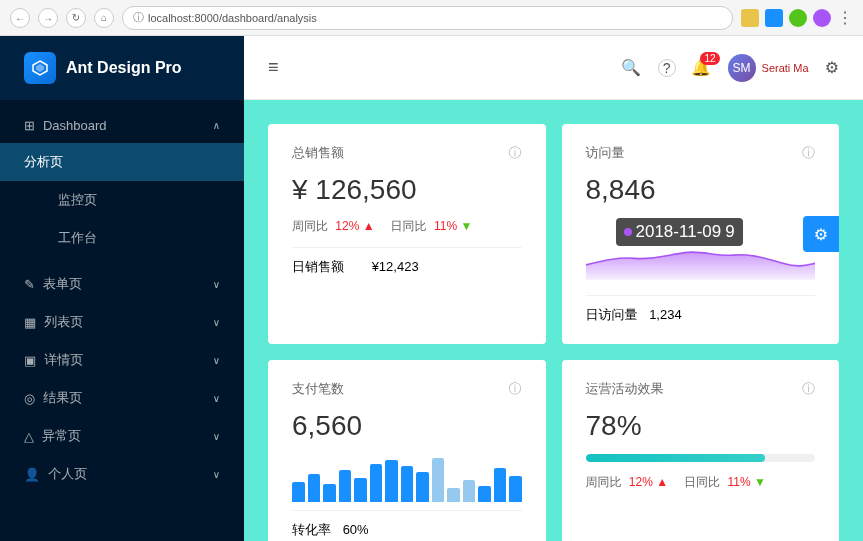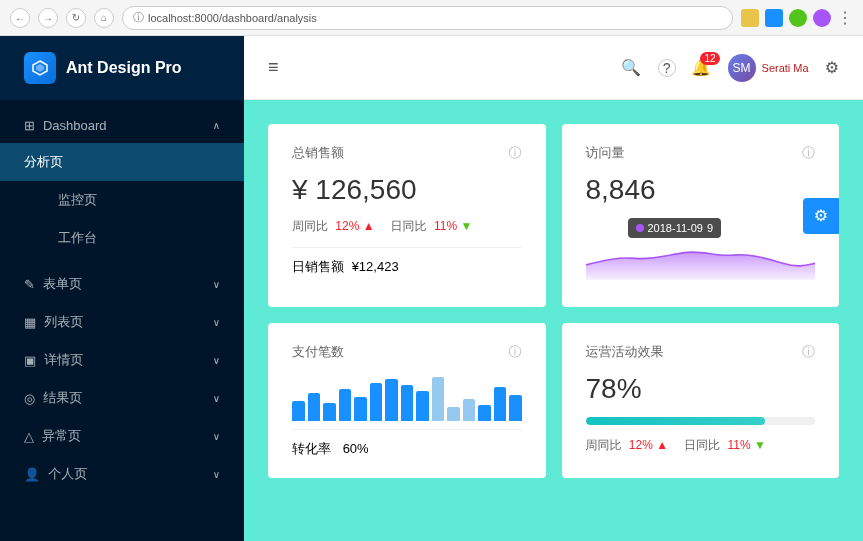--- a/index.html
+++ b/index.html
@@ -177,24 +177,23 @@
     .visit-chart-container {
       position: relative;
     }
     .chart-tooltip {
       position: absolute;
       top: 0; left: 30px;
       background: rgba(0,0,0,0.7);
       color: #fff;
       border-radius: 4px;
       padding: 4px 8px;
-      font-size: 11px;
+      font-size: 17px;
       display: flex; align-items: center; gap: 4px;
       white-space: nowrap;
-      margin-left: 12px;
     }
     .tooltip-dot { width: 8px; height: 8px; border-radius: 50%; background: #a855f7; }
 
     
     .bar-chart-mini {
       display: flex;
       align-items: flex-end;
       gap: 3px;
       height: 48px;
     }
@@ -375,21 +374,21 @@
               <span style="color:#f5222d;"> ▲</span>
             </span>
             <span>
               <span>日同比</span>
               <span style="color:#f5222d;margin-left:4px;">11%</span>
               <span style="color:#52c41a;"> ▼</span>
             </span>
           </div>
           <div class="card-footer-divider">
             <span>日销售额</span>
-            <span style="margin-left:4px;font-weight:500;">¥12,423</span>
+            <span style="margin-left:24px;font-weight:500;">¥12,423</span>
           </div>
         </div>
 
         <div class="card">
           <div class="card-title">
             <span>访问量</span>
             <span class="info-icon">ⓘ</span>
           </div>
           <div class="card-value">8,846</div>
           <div class="visit-chart-container">
@@ -402,28 +401,33 @@
               <defs>
                 <linearGradient id="waveGrad" x1="0" y1="0" x2="0" y2="1">
                   <stop offset="0%" stop-color="#a855f7" stop-opacity="0.6"></stop>
                   <stop offset="100%" stop-color="#a855f7" stop-opacity="0.1"></stop>
                 </linearGradient>
               </defs>
               <path d="M0,30 C20,25 40,20 60,22 C80,24 100,18 120,15 C140,12 160,20 180,18 C200,16 220,22 240,28 C260,34 270,30 280,28 L280,48 L0,48 Z" fill="url(#waveGrad)"></path>
               <path d="M0,30 C20,25 40,20 60,22 C80,24 100,18 120,15 C140,12 160,20 180,18 C200,16 220,22 240,28 C260,34 270,30 280,28" fill="none" stroke="#a855f7" stroke-width="2"></path>
             </svg>
           </div>
+          <div class="card-footer-divider">
+            <span>日访问量</span>
+            <span style="margin-left:8px;font-weight:500;">1,234</span>
+          </div>
           <div class="settings-btn">⚙</div>
         </div>
 
         <div class="card">
           <div class="card-title">
             <span>支付笔数</span>
             <span class="info-icon">ⓘ</span>
           </div>
+          <div class="card-value">6,560</div>
           <div class="bar-chart-mini" id="bar-chart-container">
           <div class="bar-mini" style="height: 20px; background: rgb(24, 144, 255);"></div>
               <div class="bar-mini" style="height: 28px; background: rgb(24, 144, 255);"></div>
               <div class="bar-mini" style="height: 18px; background: rgb(24, 144, 255);"></div>
               <div class="bar-mini" style="height: 32px; background: rgb(24, 144, 255);"></div>
               <div class="bar-mini" style="height: 24px; background: rgb(24, 144, 255);"></div>
               <div class="bar-mini" style="height: 38px; background: rgb(24, 144, 255);"></div>
               <div class="bar-mini" style="height: 42px; background: rgb(24, 144, 255);"></div>
               <div class="bar-mini" style="height: 36px; background: rgb(24, 144, 255);"></div>
               <div class="bar-mini" style="height: 30px; background: rgb(24, 144, 255);"></div>

